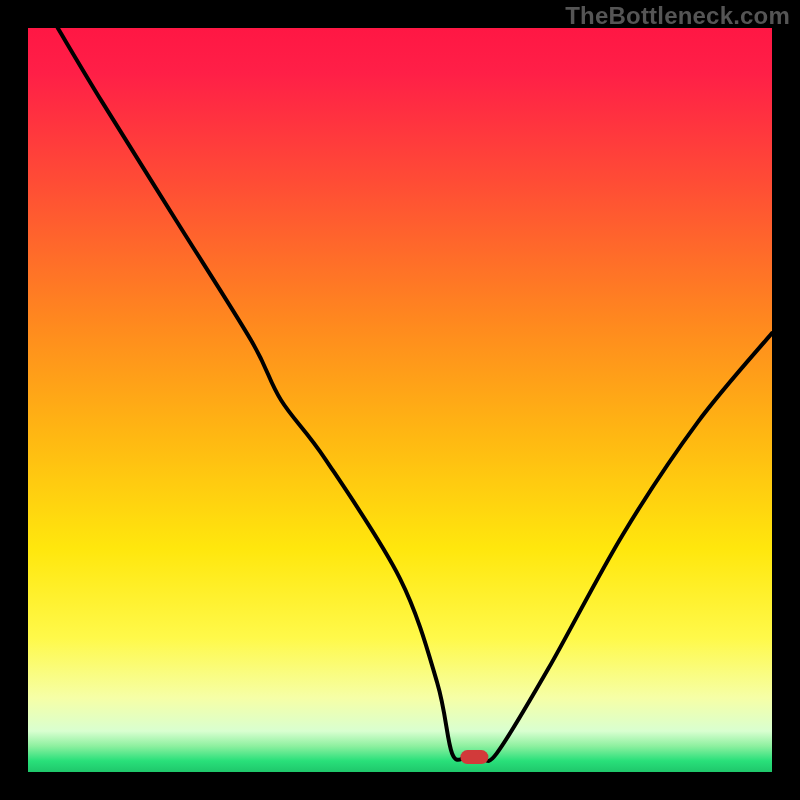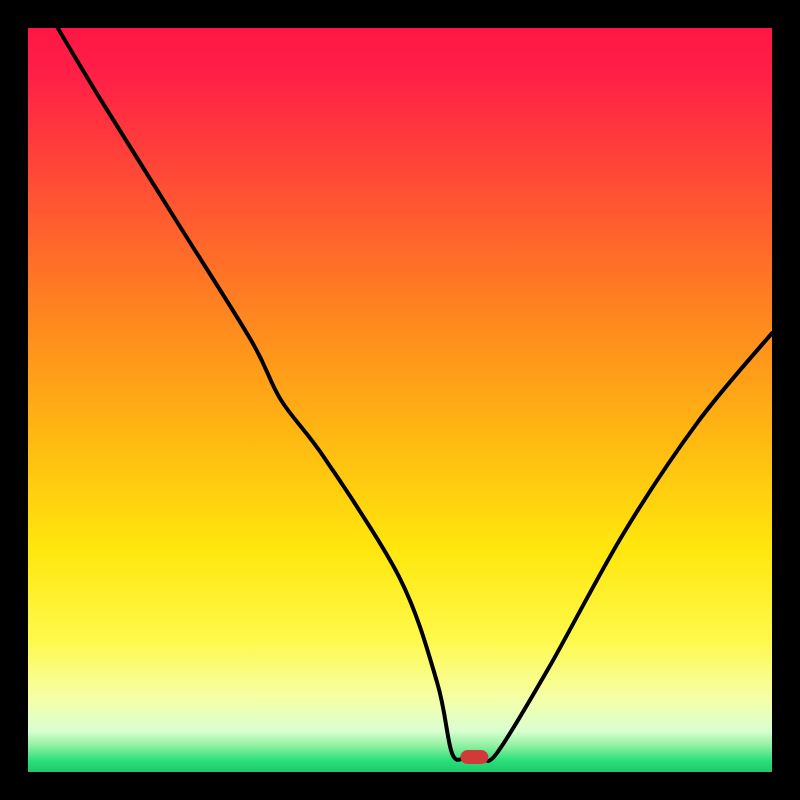--- a/index.html
+++ b/index.html
@@ -32,20 +32,21 @@
     font-weight: 600;
     color: #555;
     letter-spacing: 0.2px;
   }
   svg { display: block; }
 </style>
 </head>
 <body>
 
 <div class="frame">
+  <div class="watermark">TheBottleneck.com</div>
   <div class="plot-area">
     <svg id="chart-svg" width="744" height="744" viewBox="0 0 744 744">
       <defs>
         <linearGradient id="bg-grad" x1="0" y1="0" x2="0" y2="1">
             <stop offset="0%" stop-color="#ff1744"></stop>
             <stop offset="6%" stop-color="#ff1f47"></stop>
             <stop offset="20%" stop-color="#ff4a36"></stop>
             <stop offset="40%" stop-color="#ff8a1e"></stop>
             <stop offset="55.00000000000001%" stop-color="#ffb812"></stop>
             <stop offset="70%" stop-color="#ffe70d"></stop>

